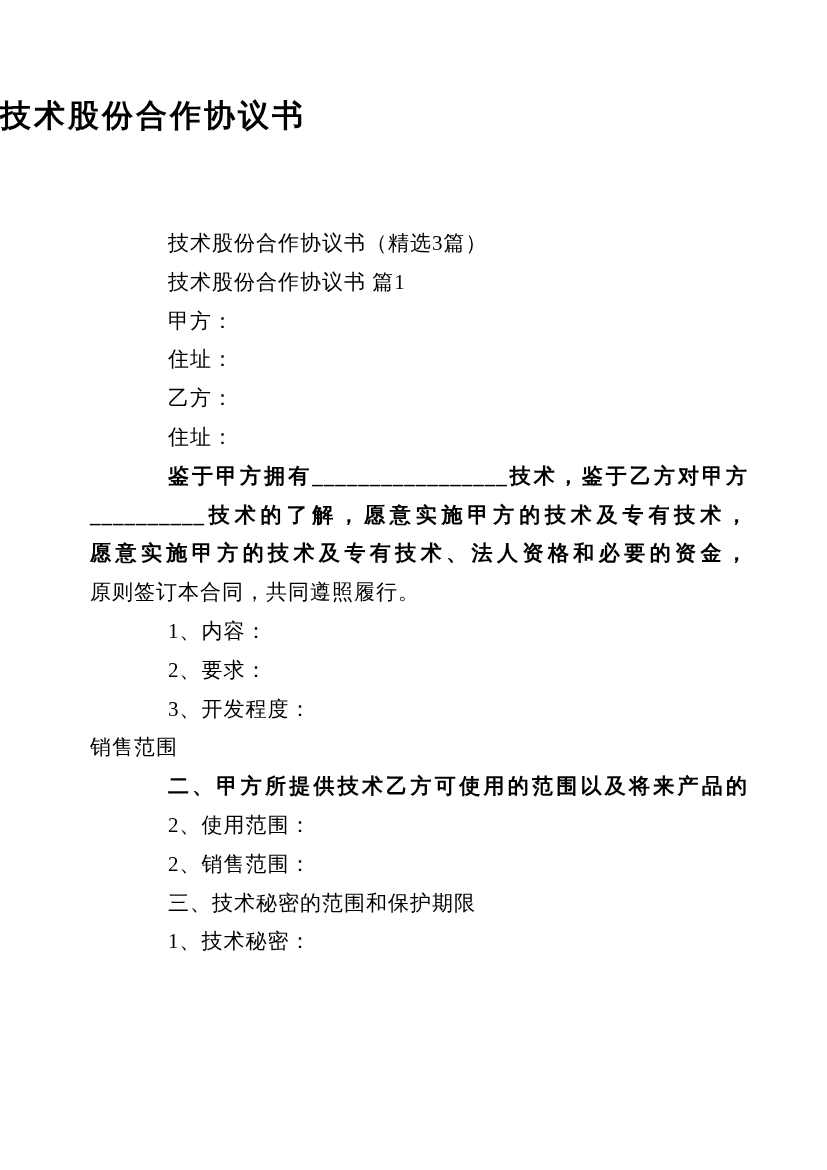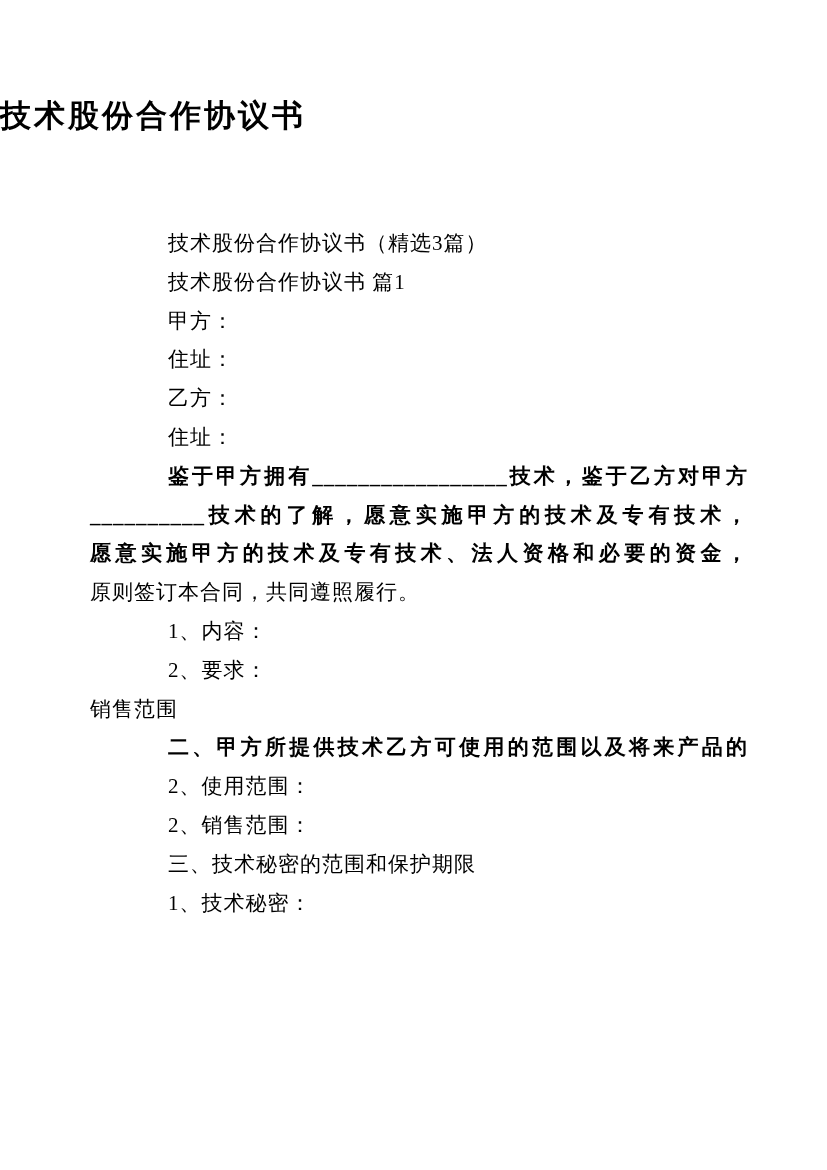--- a/index.html
+++ b/index.html
@@ -63,20 +63,21 @@
       <div class="line indent">甲方：</div>
       <div class="line indent">住址：</div>
       <div class="line indent">乙方：</div>
       <div class="line indent">住址：</div>
       <div class="line indent justify">鉴于甲方拥有_________________技术，鉴于乙方对甲方</div>
       <div class="line justify">__________技术的了解，愿意实施甲方的技术及专有技术，</div>
       <div class="line justify">愿意实施甲方的技术及专有技术、法人资格和必要的资金，</div>
       <div class="line">原则签订本合同，共同遵照履行。</div>
       <div class="line indent">1、内容：</div>
       <div class="line indent">2、要求：</div>
+      <div class="line indent">3、开发程度：</div>
       <div class="line">销售范围</div>
       <div class="line indent justify">二、甲方所提供技术乙方可使用的范围以及将来产品的</div>
       <div class="line indent">2、使用范围：</div>
       <div class="line indent">2、销售范围：</div>
       <div class="line indent">三、技术秘密的范围和保护期限</div>
       <div class="line indent">1、技术秘密：</div>
     </div>
 </div>
 
 </body></html>

